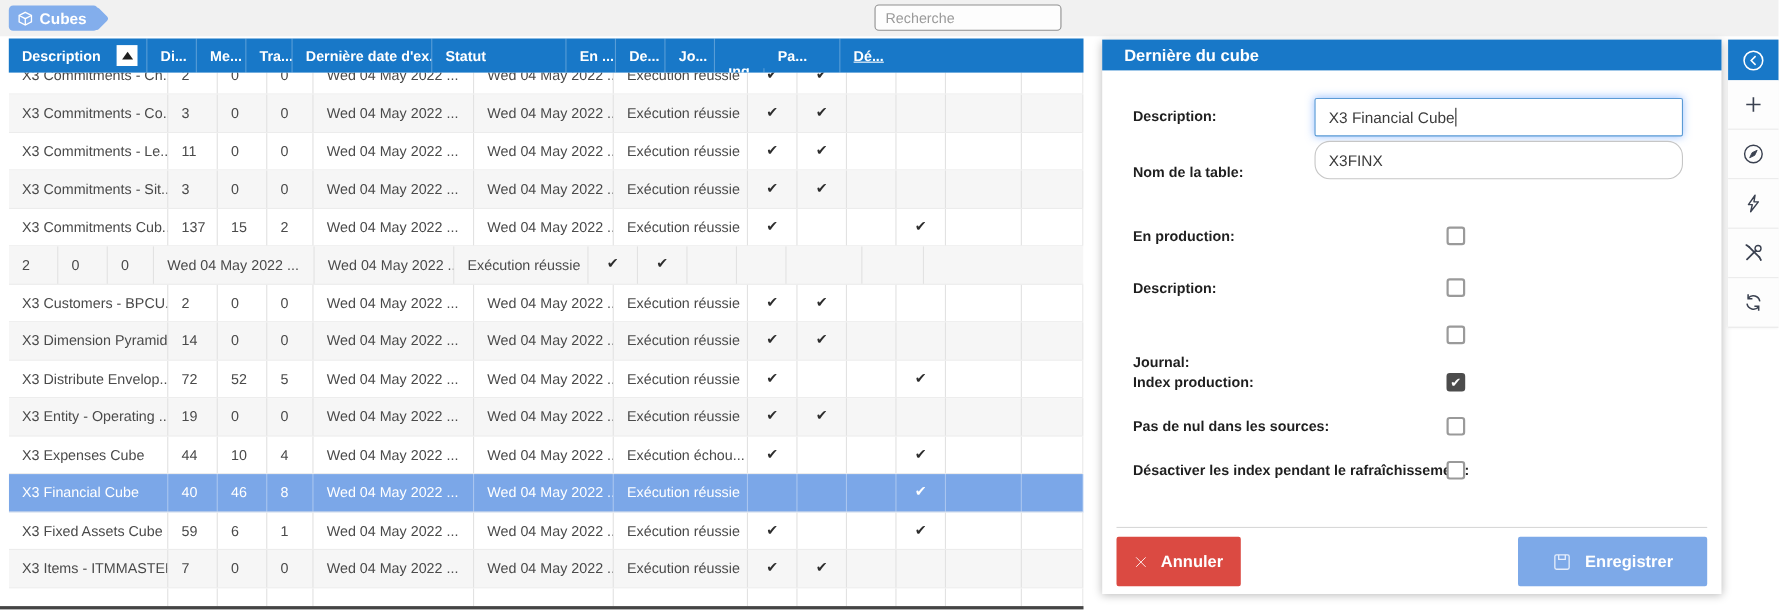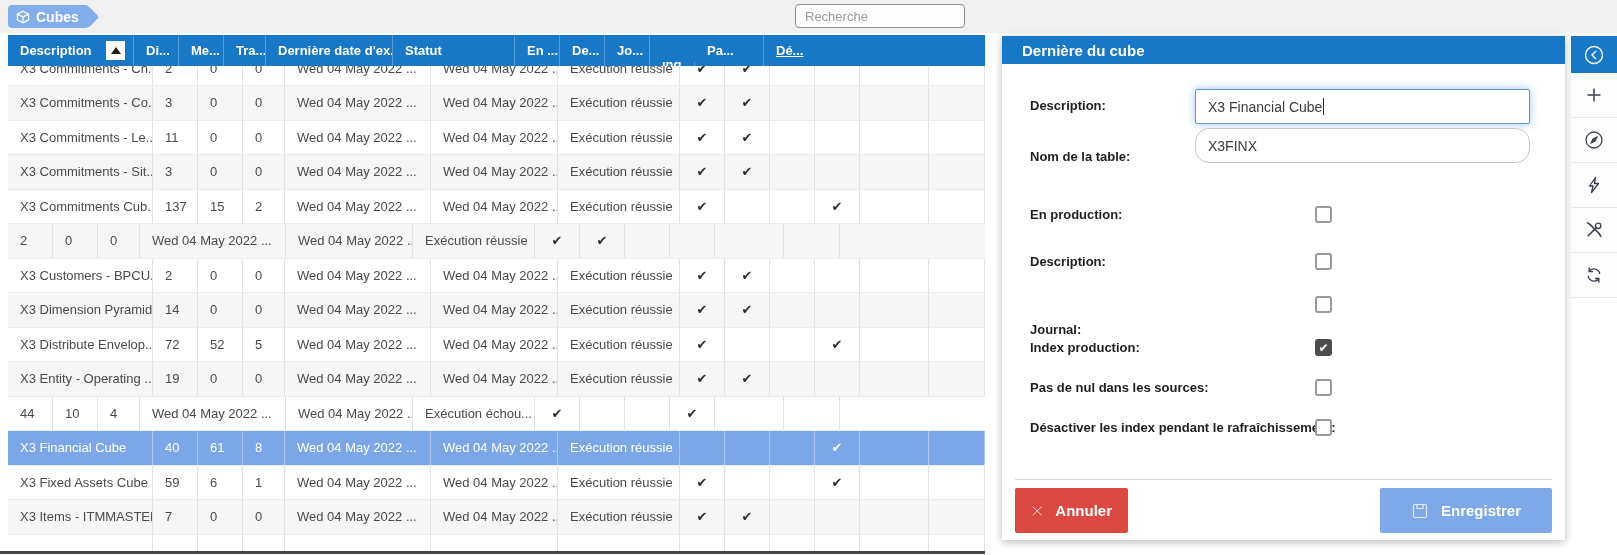--- a/index.html
+++ b/index.html
@@ -304,37 +304,38 @@
         <div class="td" style="width: 127px;">Wed 04 May 2022 ...</div>
         <div class="td" style="width: 122px;">Exécution réussie</div>
         <div class="td check" style="width: 45px;">✔</div>
         <div class="td check" style="width: 45px;">✔</div>
         <div class="td check" style="width: 45px;"></div>
         <div class="td check" style="width: 45px;"></div>
         <div class="td check" style="width: 69px;"></div>
         <div class="td check" style="width: 56px;"></div>
       </div>
       <div class="tr">
+        <div class="td" style="width: 145px;">X3 Expenses Cube</div>
         <div class="td" style="width: 45px;">44</div>
         <div class="td" style="width: 45px;">10</div>
         <div class="td" style="width: 42px;">4</div>
         <div class="td" style="width: 146px;">Wed 04 May 2022 ...</div>
         <div class="td" style="width: 127px;">Wed 04 May 2022 ...</div>
         <div class="td" style="width: 122px;">Exécution échou...</div>
         <div class="td check" style="width: 45px;">✔</div>
         <div class="td check" style="width: 45px;"></div>
         <div class="td check" style="width: 45px;"></div>
         <div class="td check" style="width: 45px;">✔</div>
         <div class="td check" style="width: 69px;"></div>
         <div class="td check" style="width: 56px;"></div>
       </div>
       <div class="tr selected">
         <div class="td" style="width: 145px;">X3 Financial Cube</div>
         <div class="td" style="width: 45px;">40</div>
-        <div class="td" style="width: 45px;">61</div>
+        <div class="td" style="width: 45px;">46</div>
         <div class="td" style="width: 42px;">8</div>
         <div class="td" style="width: 146px;">Wed 04 May 2022 ...</div>
         <div class="td" style="width: 127px;">Wed 04 May 2022 ...</div>
         <div class="td" style="width: 122px;">Exécution réussie</div>
         <div class="td check" style="width: 45px;"></div>
         <div class="td check" style="width: 45px;"></div>
         <div class="td check" style="width: 45px;"></div>
         <div class="td check" style="width: 45px;">✔</div>
         <div class="td check" style="width: 69px;"></div>
         <div class="td check" style="width: 56px;"></div>

